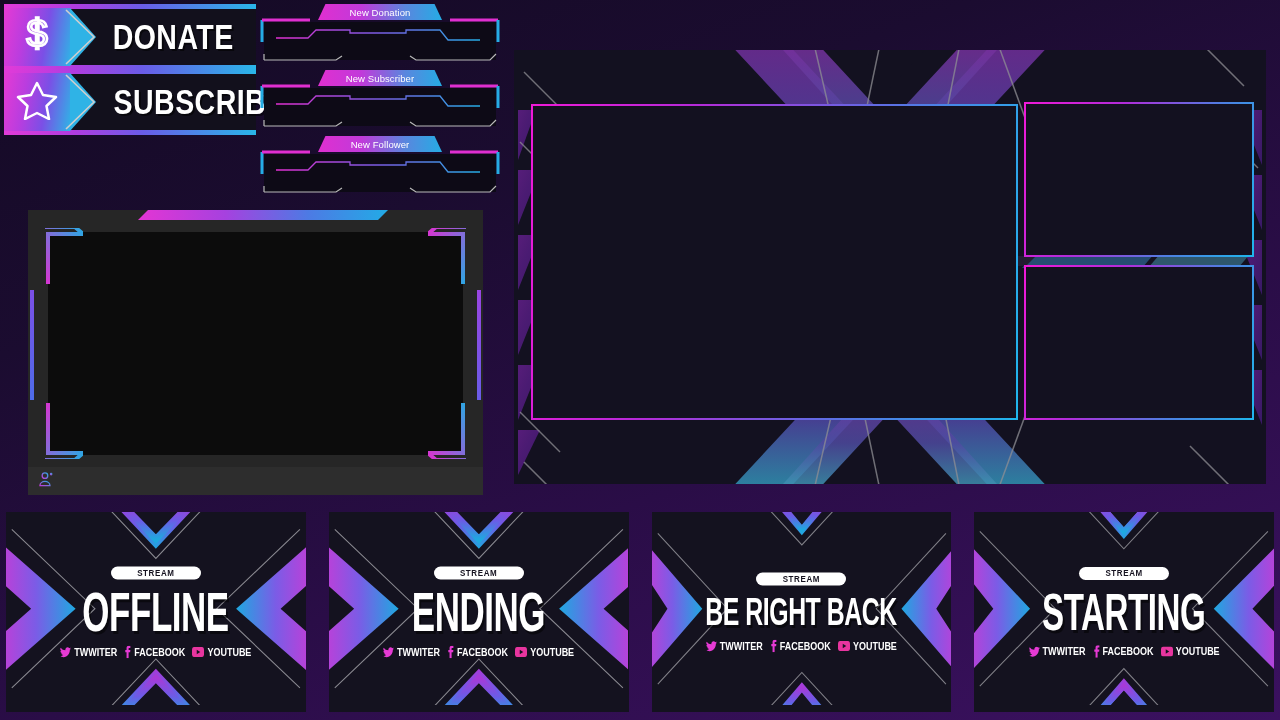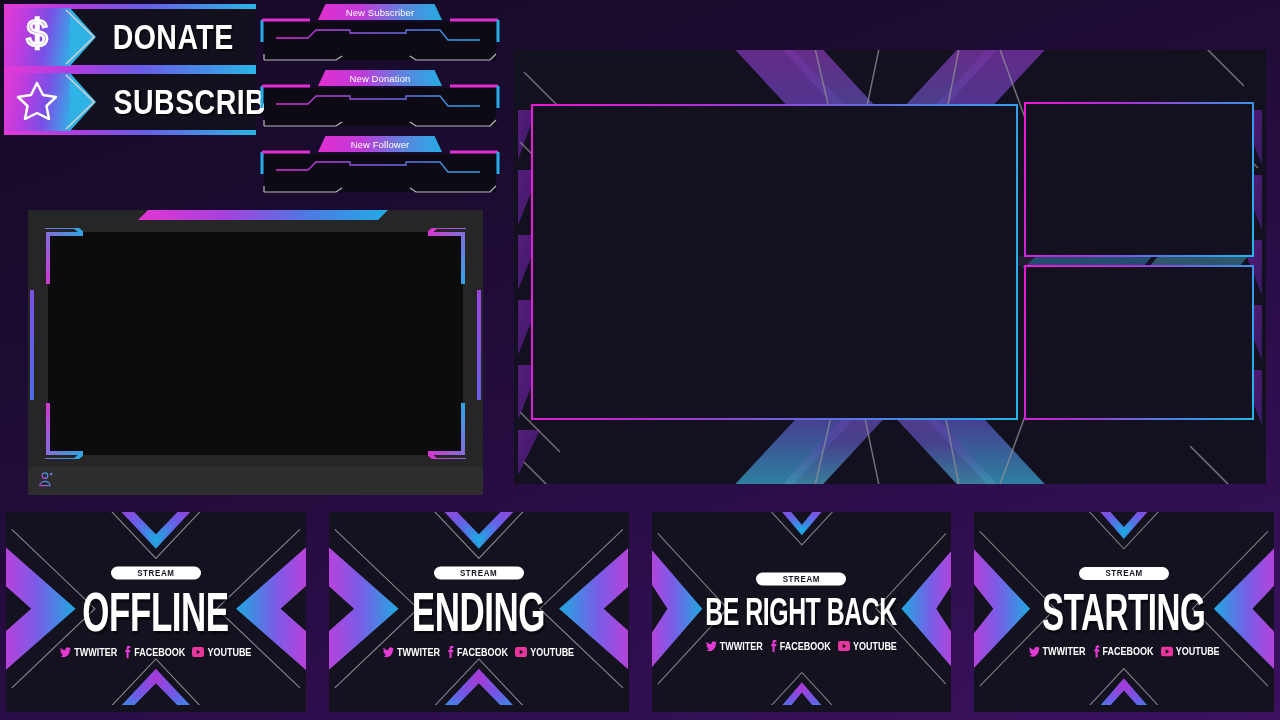--- a/index.html
+++ b/index.html
@@ -230,59 +230,59 @@
       <path d="M2 2 L30 29 L2 56" fill="none" stroke="#cfcfcf" stroke-width="1.6"></path>
     </svg>
     <div class="btn-label">SUBSCRIBE</div>
   </div>
 </div>
 
 <div id="alert-boxes">
 
   <div class="alert-box">
     <div class="alert-tab">
+      <span>New Donation</span>
+    </div>
+    <div class="alert-body">
+      <svg viewBox="0 0 244 50" preserveAspectRatio="none">
+        <polygon points="6,6 238,6 238,44 6,44" fill="#0d0a16"></polygon>
+        <path d="M4 4 L4 26" stroke="#25ace4" stroke-width="3" fill="none"></path>
+        <path d="M4 4 L52 4" stroke="#e02fd0" stroke-width="3" fill="none"></path>
+        <path d="M192 4 L240 4" stroke="#e02fd0" stroke-width="3" fill="none"></path>
+        <path d="M240 4 L240 26" stroke="#25ace4" stroke-width="3" fill="none"></path>
+        <path d="M18 22 L50 22 L58 14 L92 14 L92 17 L148 17 L148 14 L182 14 L190 24 L222 24" fill="none" stroke="url(#alertgrad0)" stroke-width="1.3"></path>
+        <path d="M6 44 L6 38 M6 44 L78 44 L84 40" fill="none" stroke="#b9b9b9" stroke-width="1.2"></path>
+        <path d="M152 40 L158 44 L232 44 L238 38" fill="none" stroke="#b9b9b9" stroke-width="1.2"></path>
+        <defs>
+          <linearGradient id="alertgrad0" x1="0" y1="0" x2="1" y2="0">
+            <stop offset="0%" stop-color="#e02fd0"></stop>
+              <stop offset="50%" stop-color="#7a5ce4"></stop>
+            <stop offset="100%" stop-color="#25ace4"></stop>
+          </linearGradient>
+        </defs>
+      </svg>
+    </div>
+  </div>
+
+  <div class="alert-box">
+    <div class="alert-tab">
       <span>New Subscriber</span>
     </div>
     <div class="alert-body">
       <svg viewBox="0 0 244 50" preserveAspectRatio="none">
         <polygon points="6,6 238,6 238,44 6,44" fill="#0d0a16"></polygon>
         <path d="M4 4 L4 26" stroke="#25ace4" stroke-width="3" fill="none"></path>
         <path d="M4 4 L52 4" stroke="#e02fd0" stroke-width="3" fill="none"></path>
         <path d="M192 4 L240 4" stroke="#e02fd0" stroke-width="3" fill="none"></path>
         <path d="M240 4 L240 26" stroke="#25ace4" stroke-width="3" fill="none"></path>
         <path d="M18 22 L50 22 L58 14 L92 14 L92 17 L148 17 L148 14 L182 14 L190 24 L222 24" fill="none" stroke="url(#alertgrad1)" stroke-width="1.3"></path>
         <path d="M6 44 L6 38 M6 44 L78 44 L84 40" fill="none" stroke="#b9b9b9" stroke-width="1.2"></path>
         <path d="M152 40 L158 44 L232 44 L238 38" fill="none" stroke="#b9b9b9" stroke-width="1.2"></path>
         <defs>
           <linearGradient id="alertgrad1" x1="0" y1="0" x2="1" y2="0">
-            <stop offset="0%" stop-color="#e02fd0"></stop>
-              <stop offset="50%" stop-color="#7a5ce4"></stop>
-            <stop offset="100%" stop-color="#25ace4"></stop>
-          </linearGradient>
-        </defs>
-      </svg>
-    </div>
-  </div>
-
-  <div class="alert-box">
-    <div class="alert-tab">
-      <span>New Donation</span>
-    </div>
-    <div class="alert-body">
-      <svg viewBox="0 0 244 50" preserveAspectRatio="none">
-        <polygon points="6,6 238,6 238,44 6,44" fill="#0d0a16"></polygon>
-        <path d="M4 4 L4 26" stroke="#25ace4" stroke-width="3" fill="none"></path>
-        <path d="M4 4 L52 4" stroke="#e02fd0" stroke-width="3" fill="none"></path>
-        <path d="M192 4 L240 4" stroke="#e02fd0" stroke-width="3" fill="none"></path>
-        <path d="M240 4 L240 26" stroke="#25ace4" stroke-width="3" fill="none"></path>
-        <path d="M18 22 L50 22 L58 14 L92 14 L92 17 L148 17 L148 14 L182 14 L190 24 L222 24" fill="none" stroke="url(#alertgrad0)" stroke-width="1.3"></path>
-        <path d="M6 44 L6 38 M6 44 L78 44 L84 40" fill="none" stroke="#b9b9b9" stroke-width="1.2"></path>
-        <path d="M152 40 L158 44 L232 44 L238 38" fill="none" stroke="#b9b9b9" stroke-width="1.2"></path>
-        <defs>
-          <linearGradient id="alertgrad0" x1="0" y1="0" x2="1" y2="0">
             <stop offset="0%" stop-color="#e02fd0"></stop>
               <stop offset="50%" stop-color="#7a5ce4"></stop>
             <stop offset="100%" stop-color="#25ace4"></stop>
           </linearGradient>
         </defs>
       </svg>
     </div>
   </div>
 
   <div class="alert-box">

